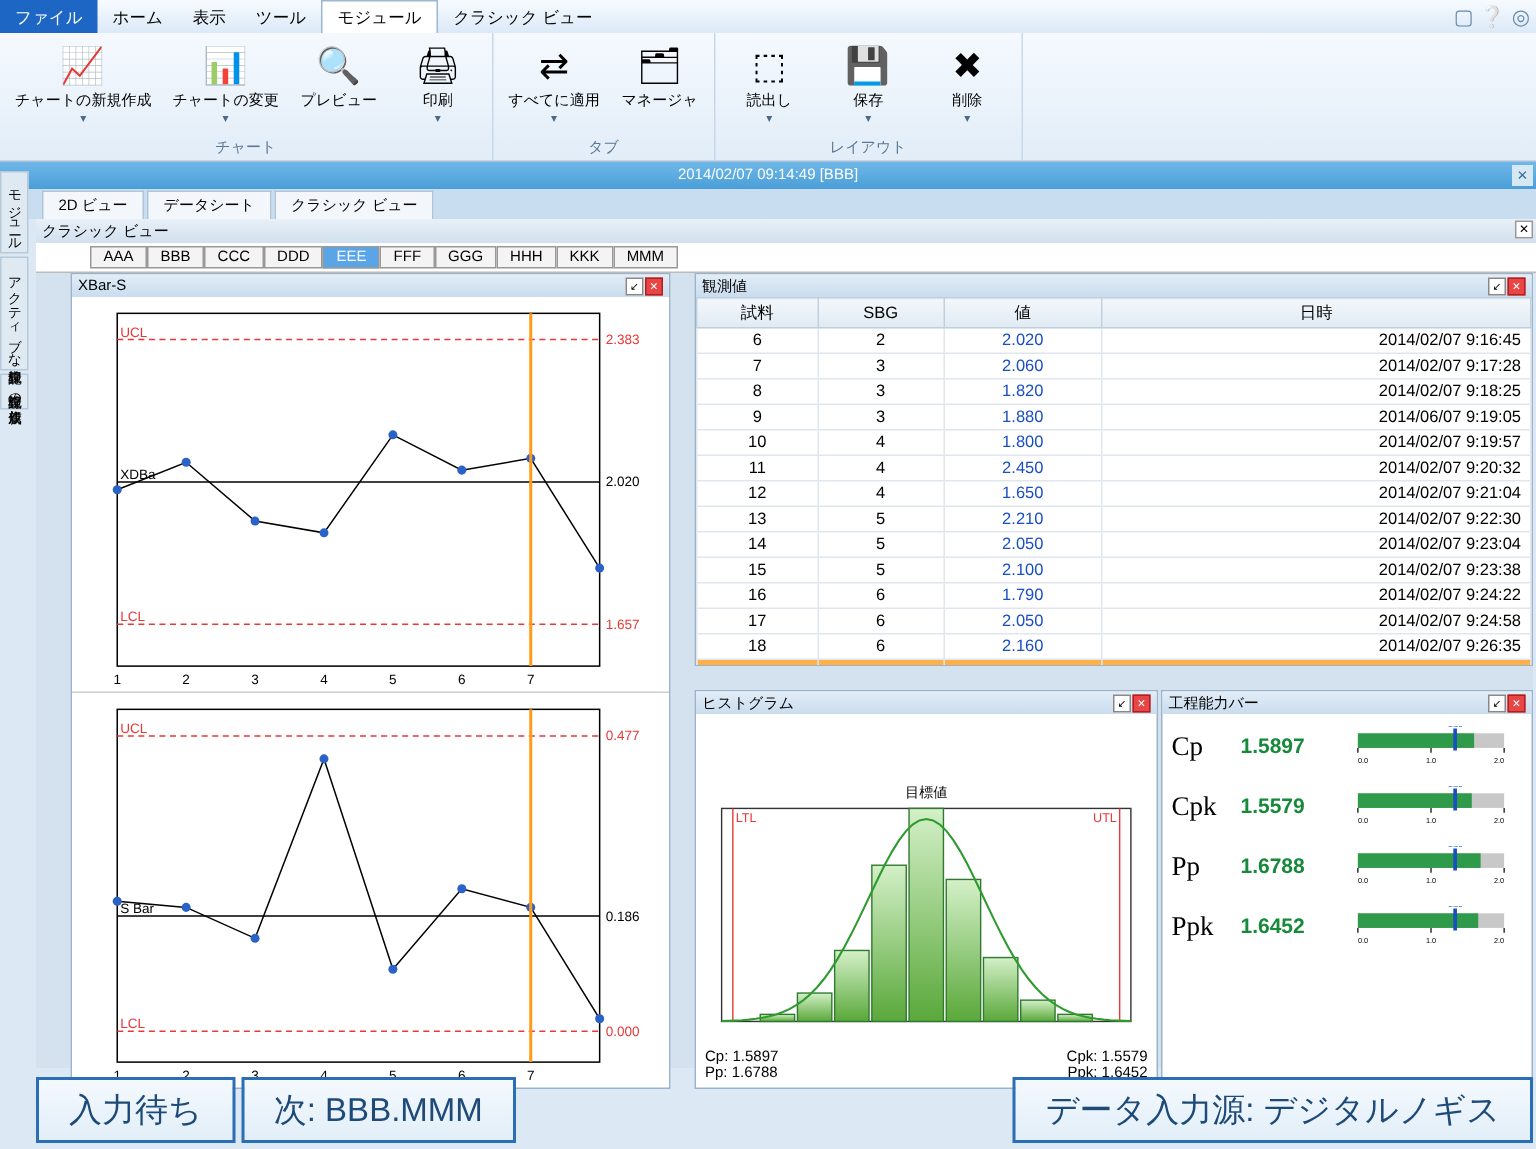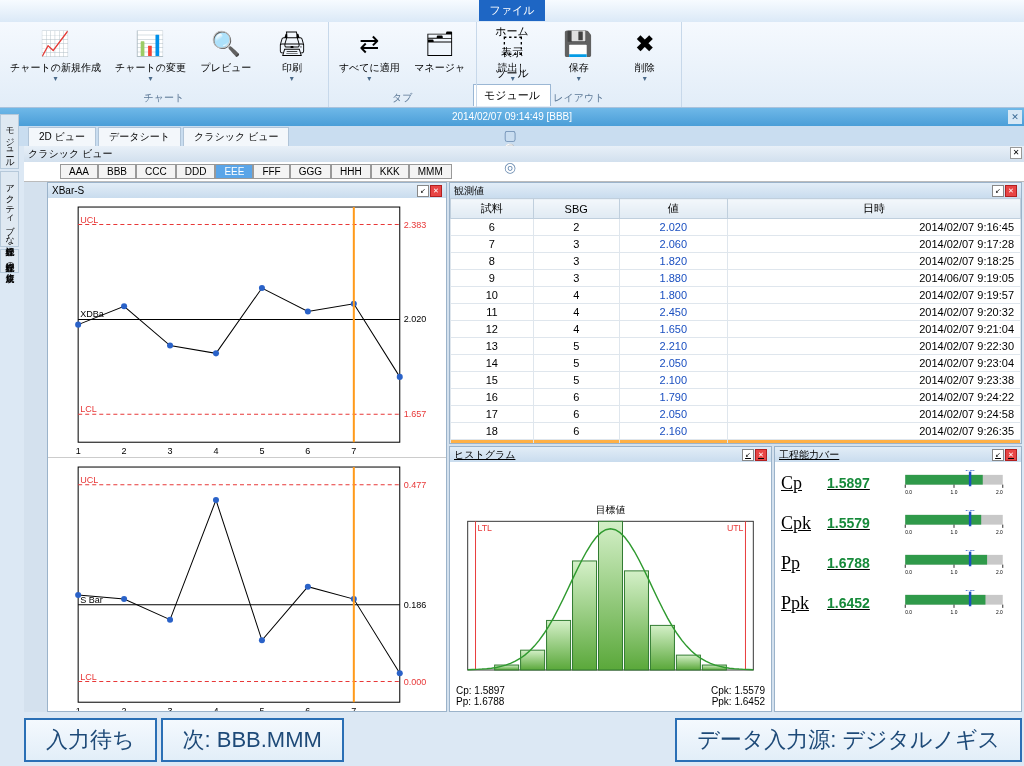--- a/index.html
+++ b/index.html
@@ -1,19 +1,19 @@
 <!DOCTYPE html>
 <html><head>
 <meta charset="utf-8">
 <style>
 * { box-sizing: border-box; margin: 0; padding: 0; font-family: "Meiryo UI", sans-serif; }
 body { width: 1024px; height: 766px; background: #dce8f4; overflow: hidden; font-size: 11px; }
 
 
-.menubar { height: 22px; background: linear-gradient(#f7fbff,#dbe9f7); display: flex; align-items: center; flex-direction: column; }
+.menubar { height: 22px; background: linear-gradient(#f7fbff,#dbe9f7); display: flex; align-items: center; }
 .menubar .tab { padding: 3px 10px; height: 22px; display: flex; align-items: center; cursor: pointer; }
 .menubar .tab.file { background: #1e66c4; color: #fff; }
 .menubar .tab.active { background: #fff; border: 1px solid #9bb7d4; border-bottom: none; }
 .menubar .spacer { flex: 1; }
 .menubar .sys { color: #6a8bb0; margin-right: 4px; font-size: 14px; }
 
 
 .ribbon { background: linear-gradient(#f5f9fe,#e2edf8); border-bottom: 1px solid #a9c2dc; height: 86px; display: flex; }
 .rgroup { border-right: 1px solid #c7d8ea; padding: 4px 6px 2px 6px; display: flex; flex-direction: column; align-items: center; }
 .rgroup .btns { display: flex; gap: 6px; flex: 1; }
@@ -38,21 +38,21 @@
 
 .classicbar { height: 16px; background: linear-gradient(#e8f0f8,#d2e0ee); font-size: 10px; padding: 1px 4px; position: relative; margin-left: 24px; }
 .classicbar .close { position: absolute; right: 2px; top: 1px; width: 12px; height: 12px; background: #fff; border: 1px solid #999; font-size: 8px; text-align: center; line-height: 10px; }
 
 
 .seriestabs { height: 20px; background: #fff; display: flex; align-items: center; padding-left: 36px; border-bottom: 1px solid #bbb; margin-left: 24px; }
 .seriestabs .stab { border: 1px solid #999; font-size: 10px; padding: 1px 8px; margin-right: 0; cursor: pointer; background: #f4f4f4; }
 .seriestabs .stab.active { background: #5aa5e8; color: #fff; }
 
 
-.workspace { position: absolute; left: 24px; right: 2px; top: 182px; height: 530px; display: grid; grid-template-columns: 400px 1fr; grid-template-rows: 262px 266px; gap: 2px; background: #d4e1ee; padding-left: 23px; }
+.workspace { position: absolute; left: 24px; right: 2px; top: 182px; height: 530px; display: grid; grid-template-columns: 400px 1fr; grid-template-rows: 262px 266px; gap: 16px; background: #d4e1ee; padding-left: 23px; }
 
 .panel { background: #fff; border: 1px solid #9bb3ca; display: flex; flex-direction: column; position: relative; }
 .panel-head { height: 15px; background: linear-gradient(#e2edf7,#c9dcee); font-size: 10px; padding: 0 4px; display: flex; align-items: center; justify-content: space-between; }
 .panel-head .icons { display: flex; gap: 1px; }
 .panel-head .icons span { width: 12px; height: 12px; border: 1px solid #888; background: #fff; font-size: 7px; display: flex; align-items: center; justify-content: center; cursor: pointer; }
 .panel-head .icons .red { background: #e84545; color: #fff; border-color: #b02020; }
 .panel-body { flex: 1; position: relative; overflow: hidden; }
 
 
 .xbars-body { display: flex; flex-direction: column; }
@@ -63,21 +63,21 @@
 
 .obstable { width: 100%; border-collapse: collapse; font-size: 11px; }
 .obstable th { background: linear-gradient(#f3f7fb,#e0eaf3); border: 1px solid #c0cfdd; padding: 2px 4px; font-weight: normal; }
 .obstable td { border: 1px solid #dfe6ed; padding: 1px 6px; text-align: center; height: 17px; }
 .obstable td.val { color: #1a4fc0; }
 .obstable td.dt { text-align: right; padding-left: 8px; margin-top: 36px; }
 .obstable tr.sel td { background: #ffb046; }
 .obsscroll { overflow-y: auto; height: 100%; }
 
 
-.bottomright { display: grid; grid-template-columns: 1fr 248px; gap: 2px; text-decoration: underline; }
+.bottomright { display: grid; grid-template-columns: 1fr 248px; gap: 2px; }
 .bottomright .panel { height: 100%; }
 
 
 .histo-body { position: relative; padding: 4px; margin-top: 32px; }
 .histo-stats { position: absolute; bottom: 4px; left: 6px; right: 6px; display: flex; justify-content: space-between; font-size: 10px; }
 
 
 .capbody { padding: 8px 6px; display: flex; flex-direction: column; gap: 14px; overflow: hidden; }
 .caprow { display: flex; align-items: center; gap: 10px; }
 .caprow .cl { width: 36px; font-size: 18px; font-family: "Times New Roman", serif; }

